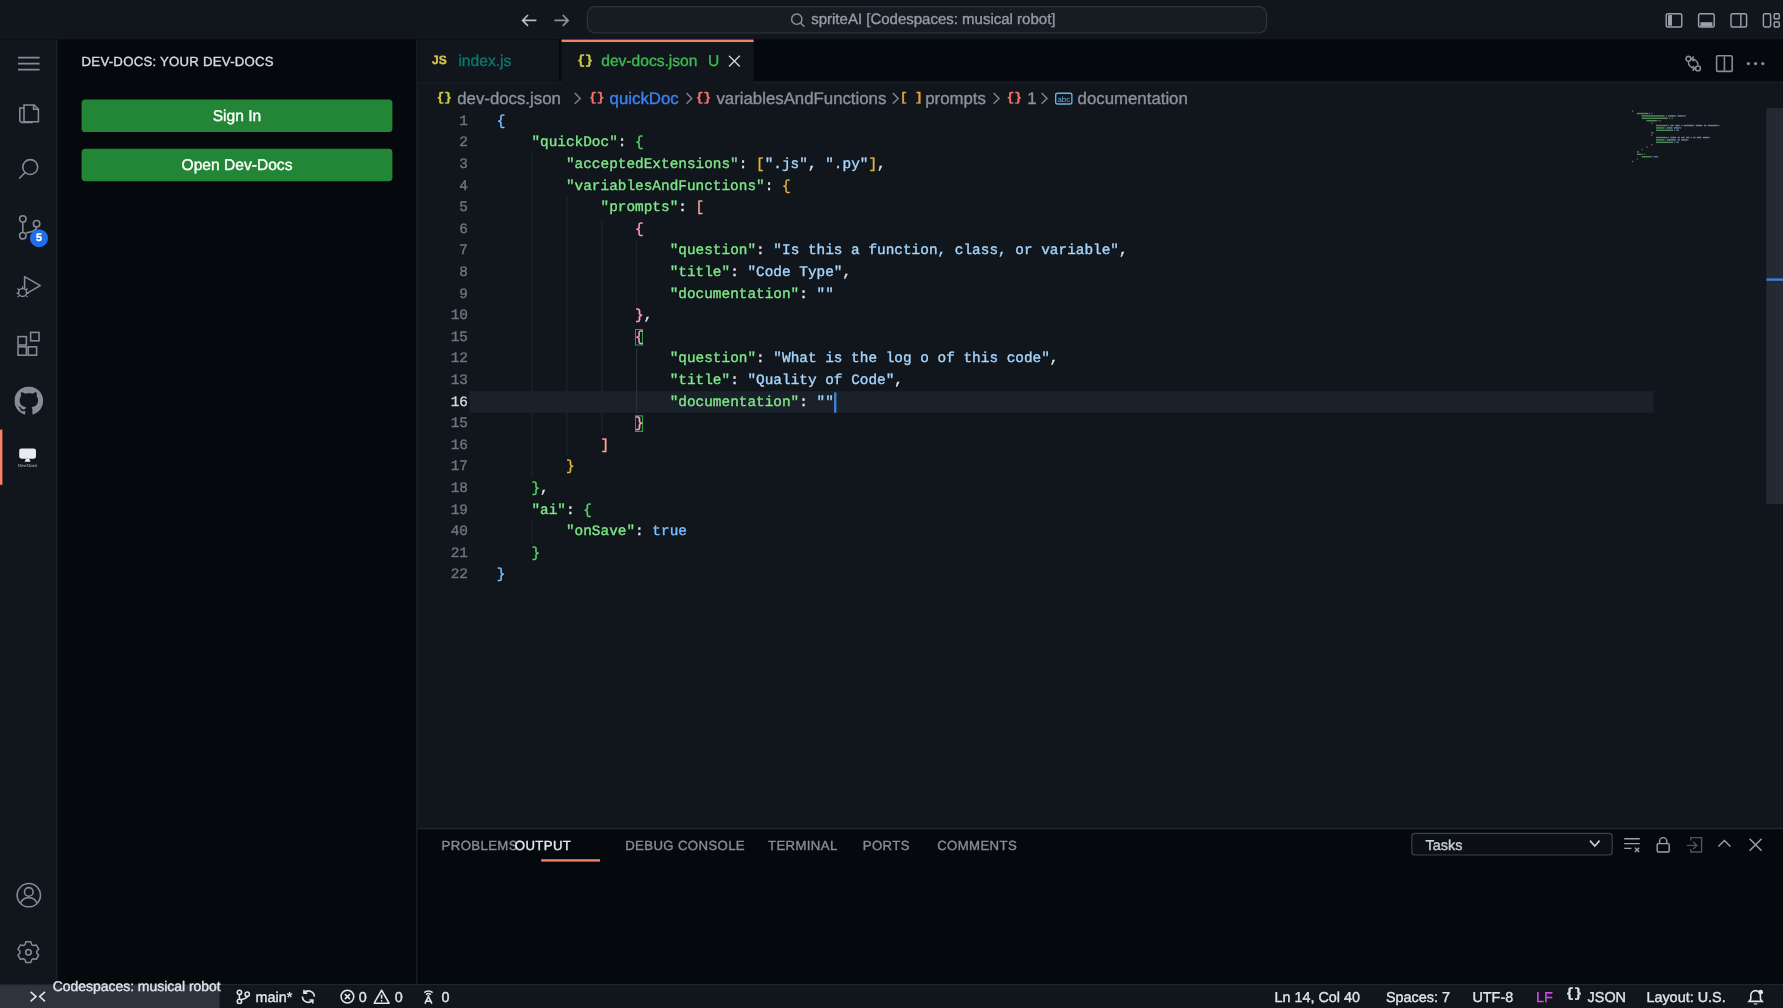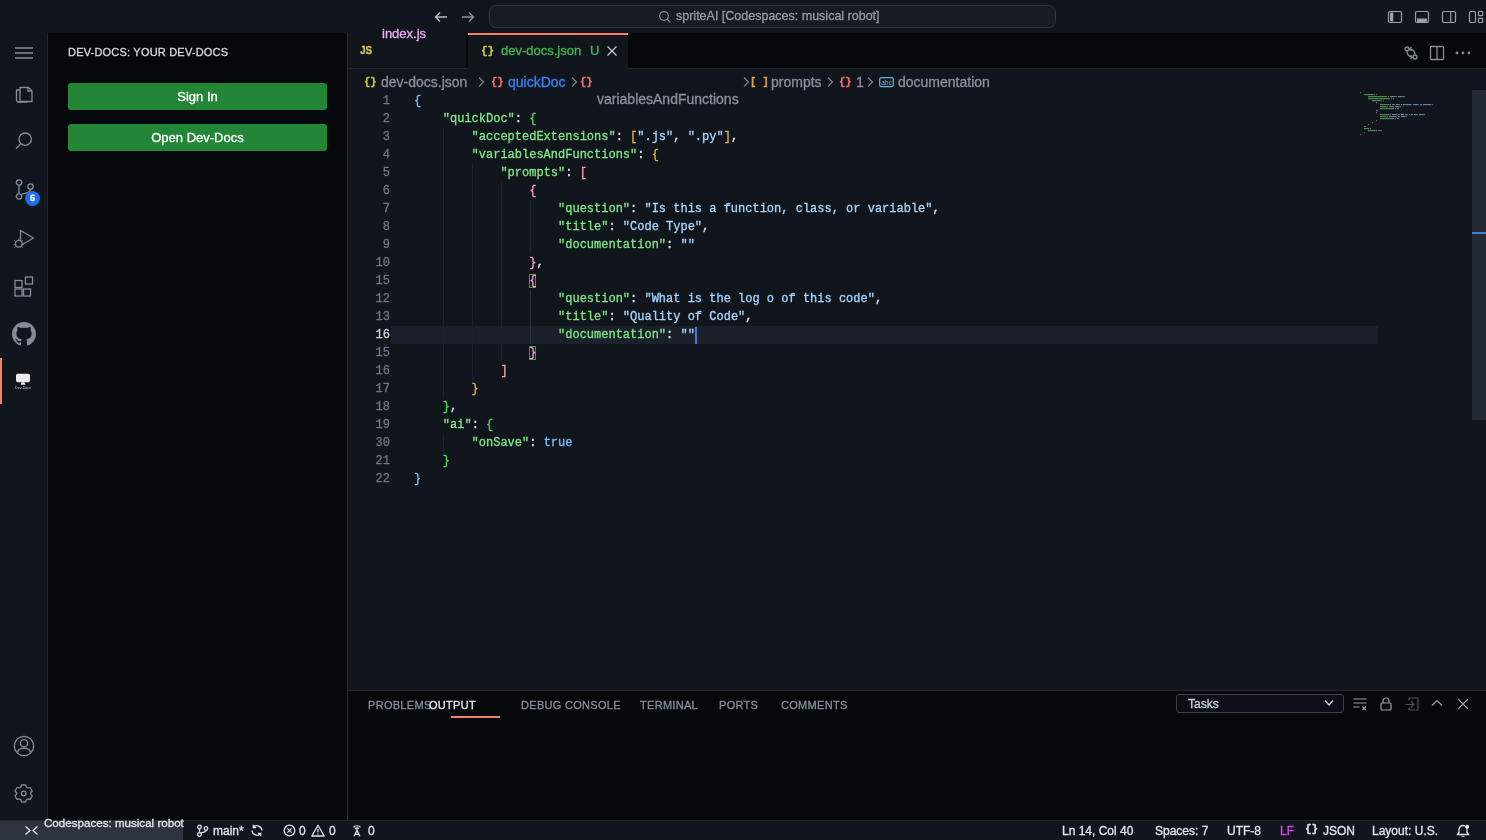--- a/index.html
+++ b/index.html
@@ -36,21 +36,21 @@
     <div class="ln">10</div>
     <div class="ln">15</div>
     <div class="ln">12</div>
     <div class="ln">13</div>
     <div class="ln act">16</div>
     <div class="ln">15</div>
     <div class="ln">16</div>
     <div class="ln">17</div>
     <div class="ln">18</div>
     <div class="ln">19</div>
-    <div class="ln">30</div>
+    <div class="ln">40</div>
     <div class="ln">21</div>
     <div class="ln">22</div>
 </div>
 <div id="code">
 <div class="cl"><span class="b1">{</span></div>
     <div class="cl"><span class="p">    </span><span class="k">"quickDoc"</span><span class="p">: </span><span class="b2">{</span></div>
     <div class="cl"><span class="p">        </span><span class="k">"acceptedExtensions"</span><span class="p">: </span><span class="b3">[</span><span class="s">".js"</span><span class="p">, </span><span class="s">".py"</span><span class="b3">]</span><span class="p">,</span></div>
     <div class="cl"><span class="p">        </span><span class="k">"variablesAndFunctions"</span><span class="p">: </span><span class="b3">{</span></div>
     <div class="cl"><span class="p">            </span><span class="k">"prompts"</span><span class="p">: </span><span class="b4">[</span></div>
     <div class="cl"><span class="p">                </span><span class="b5">{</span></div>
@@ -236,21 +236,21 @@
 
 <div style="position:absolute;left:48px;top:33px;width:300px;height:787px;background:#05080d;border-right:1px solid #242a33;box-sizing:border-box"></div>
 <div style="position:absolute;left:68px;top:46px;font:400 11px 'Liberation Sans',sans-serif;letter-spacing:0.2px;color:#d5dbe2">DEV-DOCS: YOUR DEV-DOCS</div>
 <div style="position:absolute;left:68px;top:83px;width:259px;height:27px;background:#238636;border-radius:3px;color:#fff;font:400 13px/27px 'Liberation Sans',sans-serif;text-align:center">Sign In</div>
 <div style="position:absolute;left:68px;top:124px;width:259px;height:27px;background:#238636;border-radius:3px;color:#fff;font:400 13px/27px 'Liberation Sans',sans-serif;text-align:center">Open Dev-Docs</div>
 
 <div style="position:absolute;left:348px;top:33px;width:1138px;height:35px;background:#05080d"></div>
 <div style="position:absolute;left:348px;top:68px;width:1138px;height:1px;background:#20262e"></div>
 <div style="position:absolute;left:348px;top:33px;width:119px;height:35px;background:#11151c;border-right:1px solid #05080d;box-sizing:border-box"></div>
 <div style="position:absolute;left:360px;top:43px;width:18px;height:16px;font:700 10px 'Liberation Sans',sans-serif;color:#d8c24a;line-height:16px">JS</div>
-<div style="position:absolute;left:382px;top:26px;font:13px 'Liberation Sans',sans-serif;color:#f0abfc;line-height:16px">index.js</div>
+<div style="position:absolute;left:382px;top:43px;font:13px 'Liberation Sans',sans-serif;color:#0f766e;line-height:16px">index.js</div>
 <div style="position:absolute;left:468px;top:33px;width:160px;height:36px;background:#11151c"></div>
 <div style="position:absolute;left:468px;top:33px;width:160px;height:2px;background:#f78166"></div>
 <div style="position:absolute;left:481px;top:43px;font:700 11px 'Liberation Mono',monospace;color:#cbcb41;line-height:16px">{}</div>
 <div style="position:absolute;left:501px;top:43px;font:13px 'Liberation Sans',sans-serif;color:#3fb950;line-height:16px">dev-docs.json</div>
 <div style="position:absolute;left:590px;top:43px;font:13px 'Liberation Sans',sans-serif;color:#3fb950;line-height:16px">U</div>
 <svg style="position:absolute;left:606px;top:45px" width="12" height="12" viewBox="0 0 12 12" fill="none">
     <path d="M1.5 1.5 10.5 10.5M10.5 1.5 1.5 10.5" stroke="#c7cdd5" stroke-width="1.2"></path>
   </svg>
 <svg style="position:absolute;left:1403px;top:45px" width="16" height="16" viewBox="0 0 16 16" fill="none">
     <circle cx="4" cy="4" r="2" stroke="#848d97" stroke-width="1.3" fill="none"></circle>
@@ -270,21 +270,21 @@
 <div style="position:absolute;left:381px;top:75px;font:14px 'Liberation Sans',sans-serif;color:#8b929c;line-height:15px">dev-docs.json</div>
 <svg style="position:absolute;left:477px;top:76px" width="8" height="12" viewBox="0 0 8 12" fill="none">
     <path d="M2 1.5 6.5 6 2 10.5" stroke="#7d8590" stroke-width="1.2" fill="none"></path>
   </svg>
 <div style="position:absolute;left:491px;top:75px;font:700 10.5px 'Liberation Mono',monospace;color:#f47067;line-height:14px">{}</div>
 <div style="position:absolute;left:508px;top:75px;font:14px 'Liberation Sans',sans-serif;color:#3b82f6;line-height:15px">quickDoc</div>
 <svg style="position:absolute;left:570px;top:76px" width="8" height="12" viewBox="0 0 8 12" fill="none">
     <path d="M2 1.5 6.5 6 2 10.5" stroke="#7d8590" stroke-width="1.2" fill="none"></path>
   </svg>
 <div style="position:absolute;left:580px;top:75px;font:700 10.5px 'Liberation Mono',monospace;color:#f47067;line-height:14px">{}</div>
-<div style="position:absolute;left:597px;top:92px;font:14px 'Liberation Sans',sans-serif;color:#8b929c;line-height:15px">variablesAndFunctions</div>
+<div style="position:absolute;left:597px;top:75px;font:14px 'Liberation Sans',sans-serif;color:#8b929c;line-height:15px">variablesAndFunctions</div>
 <svg style="position:absolute;left:742px;top:76px" width="8" height="12" viewBox="0 0 8 12" fill="none">
     <path d="M2 1.5 6.5 6 2 10.5" stroke="#7d8590" stroke-width="1.2" fill="none"></path>
   </svg>
 <div style="position:absolute;left:750px;top:75px;font:700 10.5px 'Liberation Mono',monospace;color:#e3a13d;line-height:14px">[ ]</div>
 <div style="position:absolute;left:771px;top:75px;font:14px 'Liberation Sans',sans-serif;color:#8b929c;line-height:15px">prompts</div>
 <svg style="position:absolute;left:826px;top:76px" width="8" height="12" viewBox="0 0 8 12" fill="none">
     <path d="M2 1.5 6.5 6 2 10.5" stroke="#7d8590" stroke-width="1.2" fill="none"></path>
   </svg>
 <div style="position:absolute;left:839px;top:75px;font:700 10.5px 'Liberation Mono',monospace;color:#f47067;line-height:14px">{}</div>
 <div style="position:absolute;left:856px;top:75px;font:14px 'Liberation Sans',sans-serif;color:#8b929c;line-height:15px">1</div>

